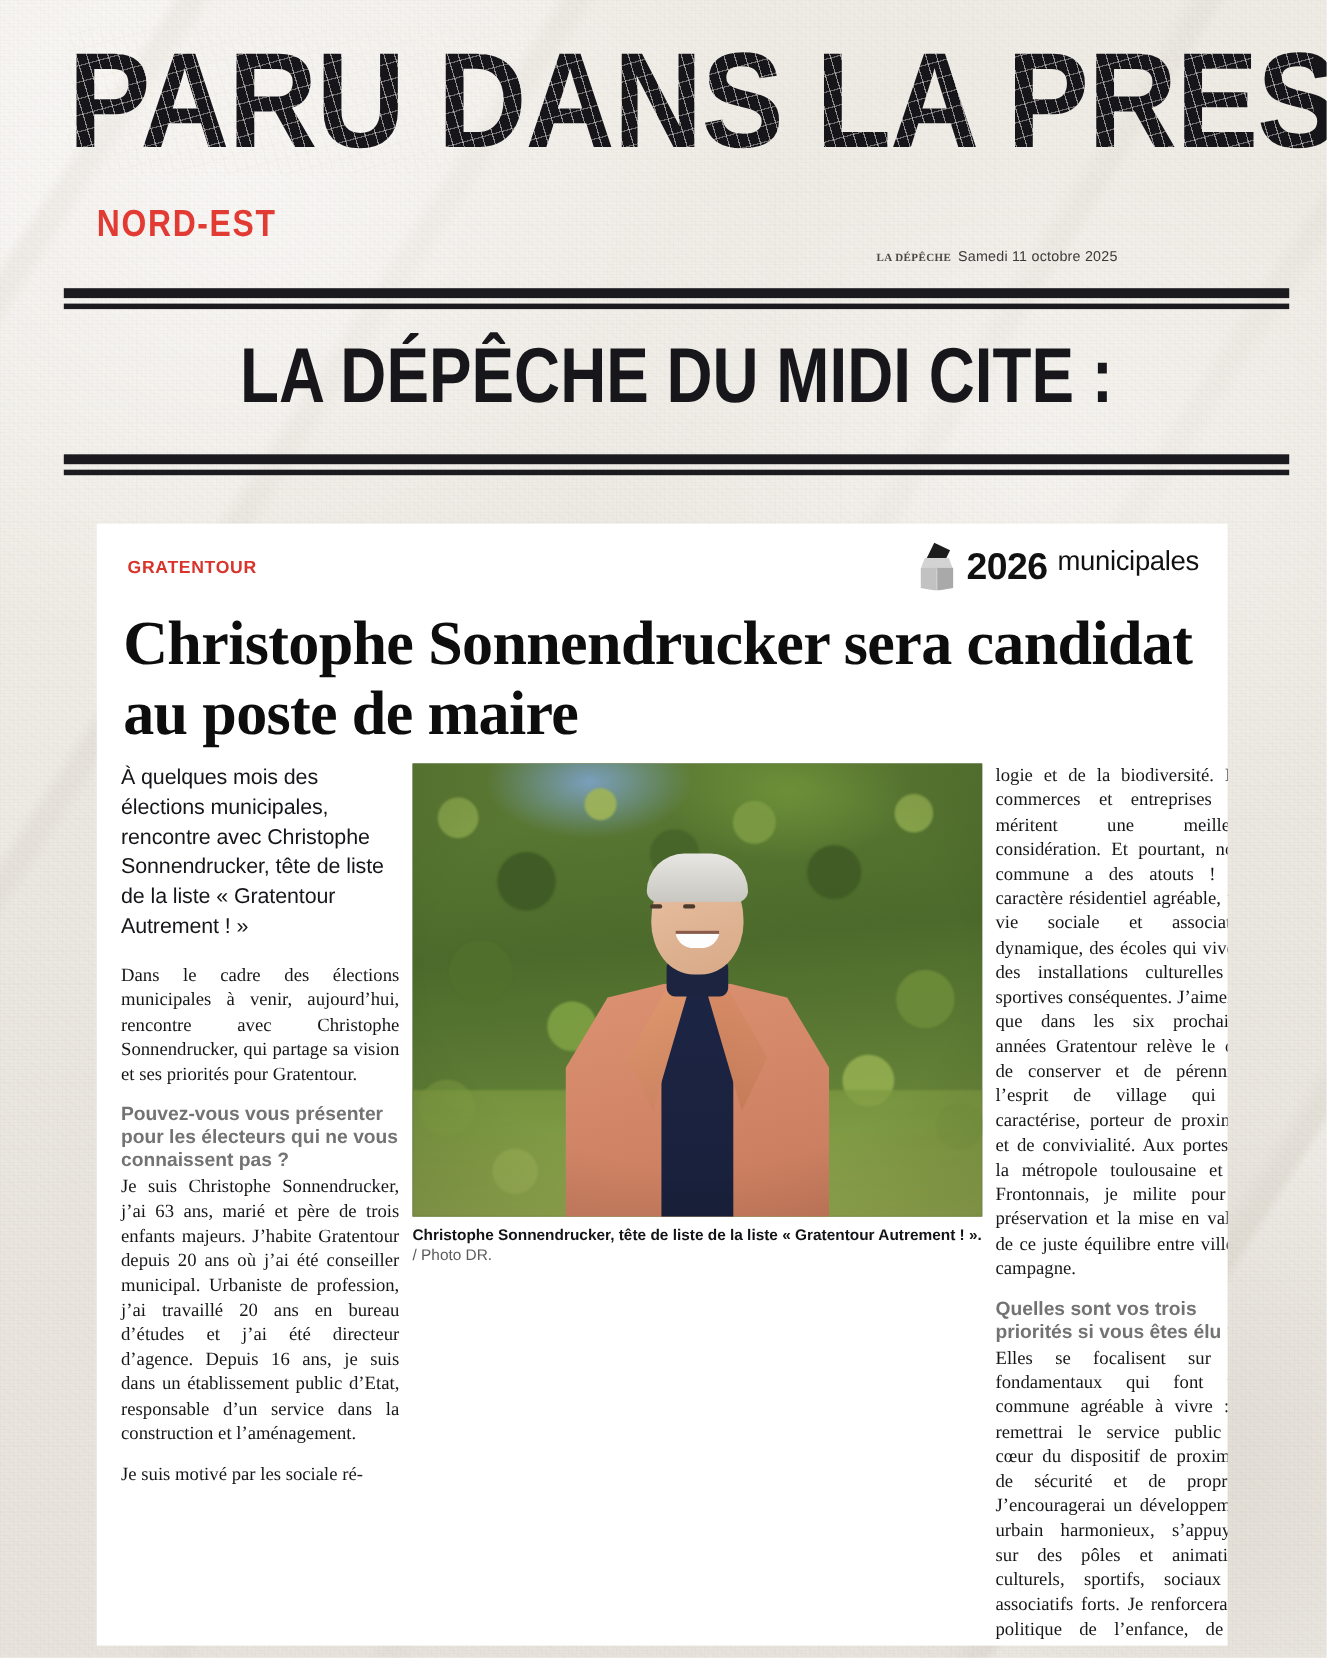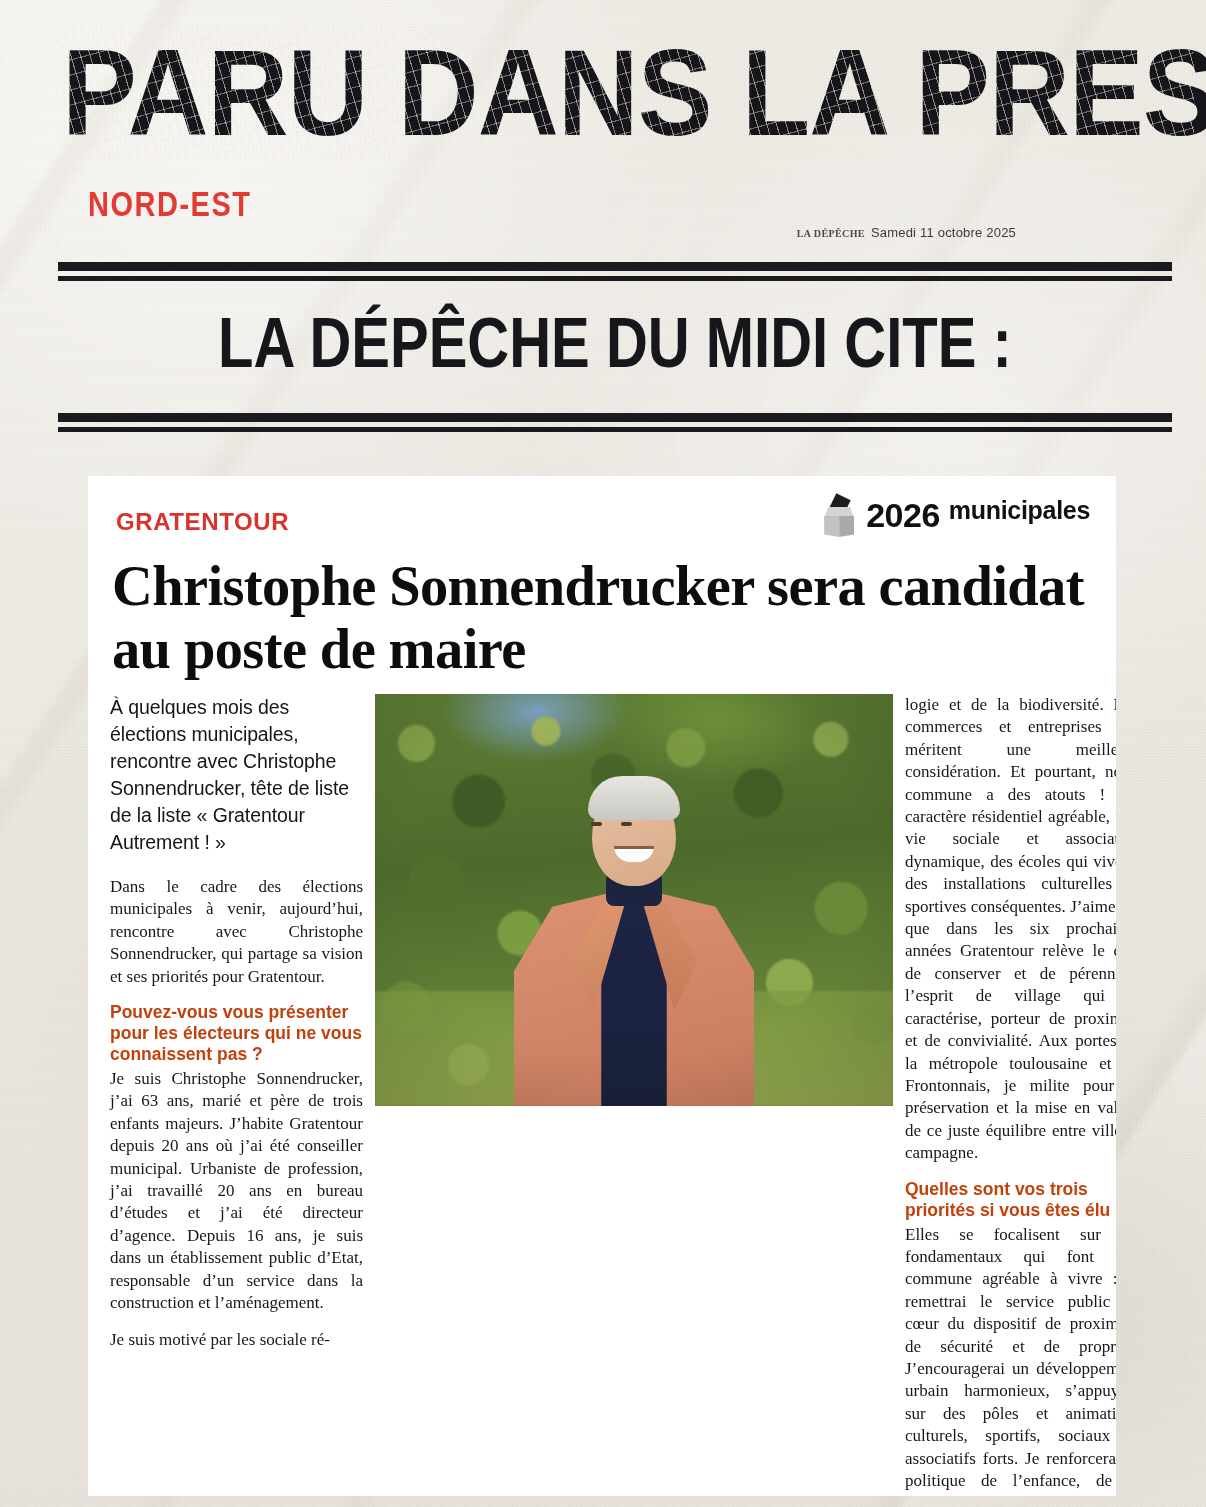--- a/index.html
+++ b/index.html
@@ -90,21 +90,21 @@
   
   #article{
     position:absolute; left:88px; top:476px; width:1028px; height:1020px;
     background:#ffffff;
     padding:26px 22px 0 22px;
     overflow:hidden;
   }
   .art-top{ position:relative; height:46px; }
   .loc-tag{
     position:absolute; left:6px; top:6px;
-    color:#d8342c; font-weight:700; font-size:24px; letter-spacing:.6px;
+    color:#d8342c; font-weight:700; font-size:16px; letter-spacing:.6px;
   }
   .badge{
     position:absolute; right:4px; top:-6px;
     display:flex; gap:9px;
   }
   .ballot-icon{ position:relative; width:34px; height:42px; }
   .ballot-icon .slip{
     position:absolute; left:9px; top:0; width:16px; height:16px;
     background:#1d1d1d; transform:rotate(26deg);
   }
@@ -115,21 +115,21 @@
   }
   .ballot-icon .box-left{
     position:absolute; left:1px; top:20px; width:15px; height:21px; background:#c2c2c2;
     clip-path:polygon(0 0,100% 0,100% 100%,0 88%);
   }
   .ballot-icon .box-right{
     position:absolute; left:16px; top:20px; width:15px; height:21px; background:#a9a9a9;
     clip-path:polygon(0 0,100% 0,100% 88%,0 100%);
   }
   .badge-year{ font-weight:700; font-size:34px; letter-spacing:-.5px; color:#111; }
-  .badge-word{ font-weight:700; font-size:25px; letter-spacing:-.3px; color:#111; }
+  .badge-word{ font-weight:400; font-size:25px; letter-spacing:-.3px; color:#111; }
 
   .headline{
     font-family:"Liberation Serif", serif;
     font-weight:700; font-size:57px; line-height:63px;
     color:#0d0d0d; letter-spacing:-.6px;
     margin:6px 0 14px 2px;
     transform:scaleX(.99); transform-origin:left top;
   }
 
   
@@ -142,21 +142,21 @@
     margin:0 0 20px 0; letter-spacing:-.1px;
   }
   .body-txt{
     font-family:"Liberation Serif", serif;
     font-size:17px; line-height:22.4px; color:#17171a;
     text-align:justify; margin:0 0 14px 0; hyphens:none;
   }
   .qtitle{
     font-family:"Liberation Sans", sans-serif;
     font-weight:700; font-size:17.5px; line-height:21px;
-    color:#c2410c; margin:0 0 3px 0;
+    color:#737373; margin:0 0 3px 0;
   }
 
   
   .photo-wrap{
     grid-column:2 / span 2; align-self:start;
   }
   .photo{
     width:100%; height:412px; position:relative; overflow:hidden; background:#4a6030;
   }
   .photo .sky{
@@ -314,20 +314,24 @@
             <div class="p-lapelR"></div>
             <div class="p-neck"></div>
             <div class="p-head"></div>
             <div class="p-hair"></div>
             <div class="p-eyeL"></div>
             <div class="p-eyeR"></div>
             <div class="p-smile"></div>
           </div>
           <div class="vig"></div>
         </div>
+        <p class="caption">
+          <span>Christophe Sonnendrucker, tête de liste de la liste « Gratentour Autrement ! ».</span>
+          <span class="credit">/ Photo DR.</span>
+        </p>
       </div>
 
       <div class="col">
         <p class="body-txt">logie et de la biodiversité. Des commerces et entreprises qui méritent une meilleure considération. Et pourtant, notre commune a des atouts ! Un caractère résidentiel agréable, une vie sociale et associative dynamique, des écoles qui vivent, des installations culturelles et sportives conséquentes. J’aimerais que dans les six prochaines années Gratentour relève le défi de conserver et de pérenniser l’esprit de village qui le caractérise, porteur de proximité et de convivialité. Aux portes de la métropole toulousaine et du Frontonnais, je milite pour la préservation et la mise en valeur de ce juste équilibre entre ville et campagne.</p>
         <p class="qtitle">Quelles sont vos trois priorités si vous êtes élu ?</p>
         <p class="body-txt">Elles se focalisent sur les fondamentaux qui font une commune agréable à vivre : je remettrai le service public au cœur du dispositif de proximité, de sécurité et de propreté. J’encouragerai un développement urbain harmonieux, s’appuyant sur des pôles et animations culturels, sportifs, sociaux et associatifs forts. Je renforcerai la politique de l’enfance, de la jeunesse et des séniors.</p>
       </div>
 
     </div>
   </div>

